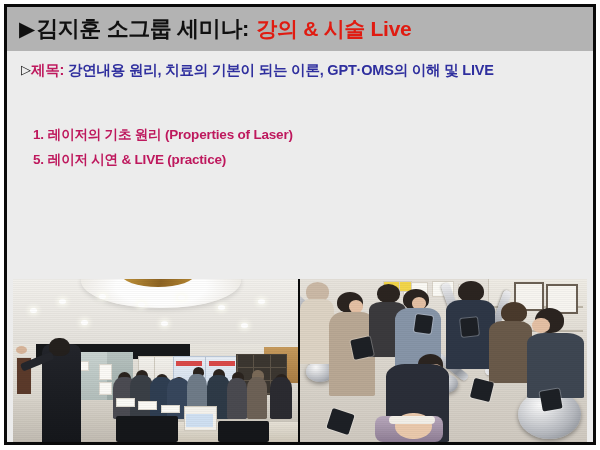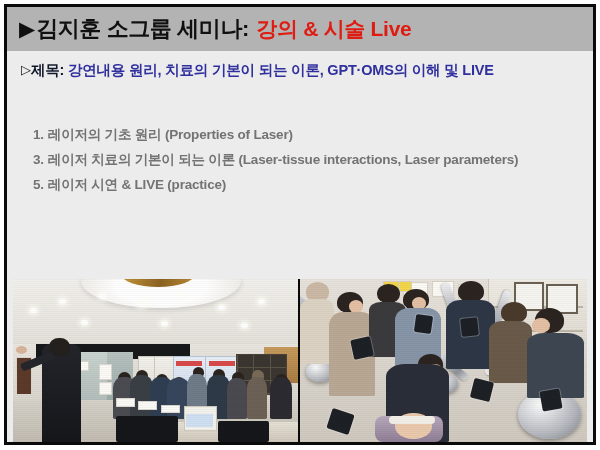--- a/index.html
+++ b/index.html
@@ -101,21 +101,21 @@
   }
   .tri-open {
     font-size: 13px;
     color: #111111;
     position: relative;
     top: -1px;
   }
   .lbl-black {
     font-size: 14.5px;
     font-weight: bold;
-    color: #0f172a;
+    color: #be185d;
     letter-spacing: -0.3px;
   }
   .subject-text {
     font-size: 14.5px;
     font-weight: bold;
     color: #2f2f9e;
     letter-spacing: -0.2px;
     margin-left: 4px;
   }
 
@@ -128,21 +128,21 @@
 
   .item-list {
     position: absolute;
     left: 26px;
     top: 76px;
     right: 6px;
   }
   .item {
     font-size: 13.5px;
     font-weight: bold;
-    color: #737373;
+    color: #be185d;
     letter-spacing: -0.2px;
     white-space: nowrap;
     margin-bottom: 8px;
     line-height: 1.25;
   }
   .item-num {
     margin-right: 4px;
   }
 
   
@@ -355,23 +355,20 @@
     <div class="body-area">
 
       <div class="subject-line">
         <span class="tri-open">▷</span><span class="lbl-black">제목:</span><span class="subject-text">강연내용 원리, 치료의 기본이 되는 이론, GPT·OMS의 이해 및 LIVE</span>
       </div>
 
 
       <div class="item-list">
         <div class="item">
           <span class="item-num">1.</span><span>레이저의 기초 원리 (Properties of Laser)</span>
-        </div>
-        <div class="item">
-          <span class="item-num">3.</span><span>레이저 치료의 기본이 되는 이론 (Laser-tissue interactions, Laser parameters)</span>
         </div>
         <div class="item">
           <span class="item-num">5.</span><span>레이저 시연 &amp; LIVE (practice)</span>
         </div>
       </div>
 
       <div class="photo-row">
 
         <div class="photo left">
           <div class="lp-ceiling"></div>

